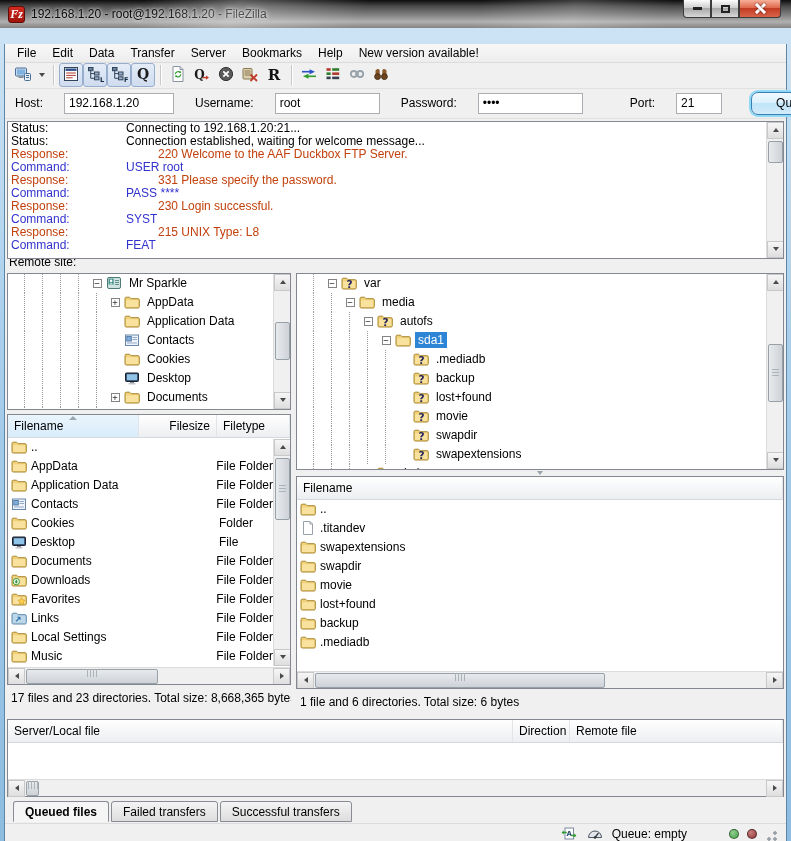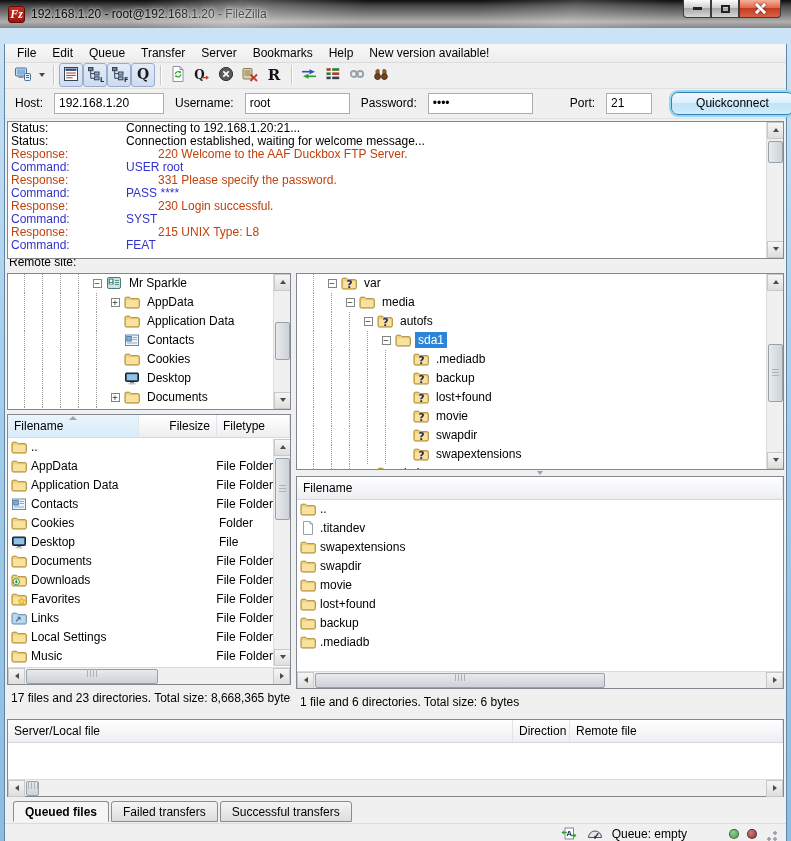--- a/index.html
+++ b/index.html
@@ -33,21 +33,21 @@
   .menubar { height:20px; background:linear-gradient(#f8f8f8,#ededed); display:flex; align-items:center; padding-left:4px; border-bottom:1px solid #dcdcdc; }
   .menu-item { padding:2px 8px; white-space:nowrap; }
 
   .toolbar { height:28px; display:flex; align-items:center; padding-left:6px; background:#f0f0f0; border-bottom:1px solid #e0e0e0; }
   .tb { width:24px; height:24px; display:flex; align-items:center; justify-content:center; border:1px solid transparent; border-radius:3px; }
   .tb svg { width:18px; height:18px; }
   .tb.pressed { border:1px solid #98aece; background:linear-gradient(#e4ecf7,#cfdcef); }
   .tb-drop { width:13px; height:24px; display:flex; align-items:center; justify-content:center; }
   .tsep { width:1px; height:20px; background:#c8c8c8; margin:0 5px; box-shadow:1px 0 0 #fff; }
 
-  .qcbar { height:32px; display:flex; align-items:center; gap:11px; padding-left:10px; background:#f0f0f0; border-bottom:1px solid #e0e0e0; }
+  .qcbar { height:32px; display:flex; align-items:center; gap:21px; padding-left:10px; background:#f0f0f0; border-bottom:1px solid #e0e0e0; }
   .qclabel { white-space:nowrap; }
   .qcbar input { height:21px; border:1px solid #abadb3; padding:0 4px; font:12px "Liberation Sans",sans-serif; background:#fff; }
   .in-host{width:110px;} .in-user{width:105px;} .in-pass{width:105px;} .in-port{width:46px;}
   .qc-btn { height:23px; padding:0 24px; margin-left:8px; border:1px solid #3c7fb1; border-radius:7px;
     background:linear-gradient(#f2f9fe,#dcf0fc 45%,#c0e4f8 50%,#d1ebfa); box-shadow:0 0 0 2px #8fd8f6; font:12px "Liberation Sans",sans-serif; }
   .qc-drop { width:17px; height:23px; margin-left:5px; border:1px solid #8a8f99; border-radius:2px; background:linear-gradient(#fdfdfd,#dfdfdf); display:flex; align-items:center; justify-content:center; }
 
   .logwrap { padding:2px; height:130px; }
   .logbox { position:relative; height:138px; background:#fff; border:1px solid #828790; overflow:hidden; padding-right:17px; }
   .logrow { display:flex; height:13px; line-height:13px; overflow:hidden; }
@@ -159,21 +159,21 @@
           <div class="glyph-x"></div>
         </div>
     </div>
   </div>
 
   <div class="content">
 
     <div class="menubar">
         <span class="menu-item">File</span>
         <span class="menu-item">Edit</span>
-        <span class="menu-item">Queue</span>
+        <span class="menu-item">Data</span>
         <span class="menu-item">Transfer</span>
         <span class="menu-item">Server</span>
         <span class="menu-item">Bookmarks</span>
         <span class="menu-item">Help</span>
         <span class="menu-item">New version available!</span>
       </div>
 
     <div class="toolbar">
         <span class="tb">
           <span><svg viewBox="0 0 18 18">

